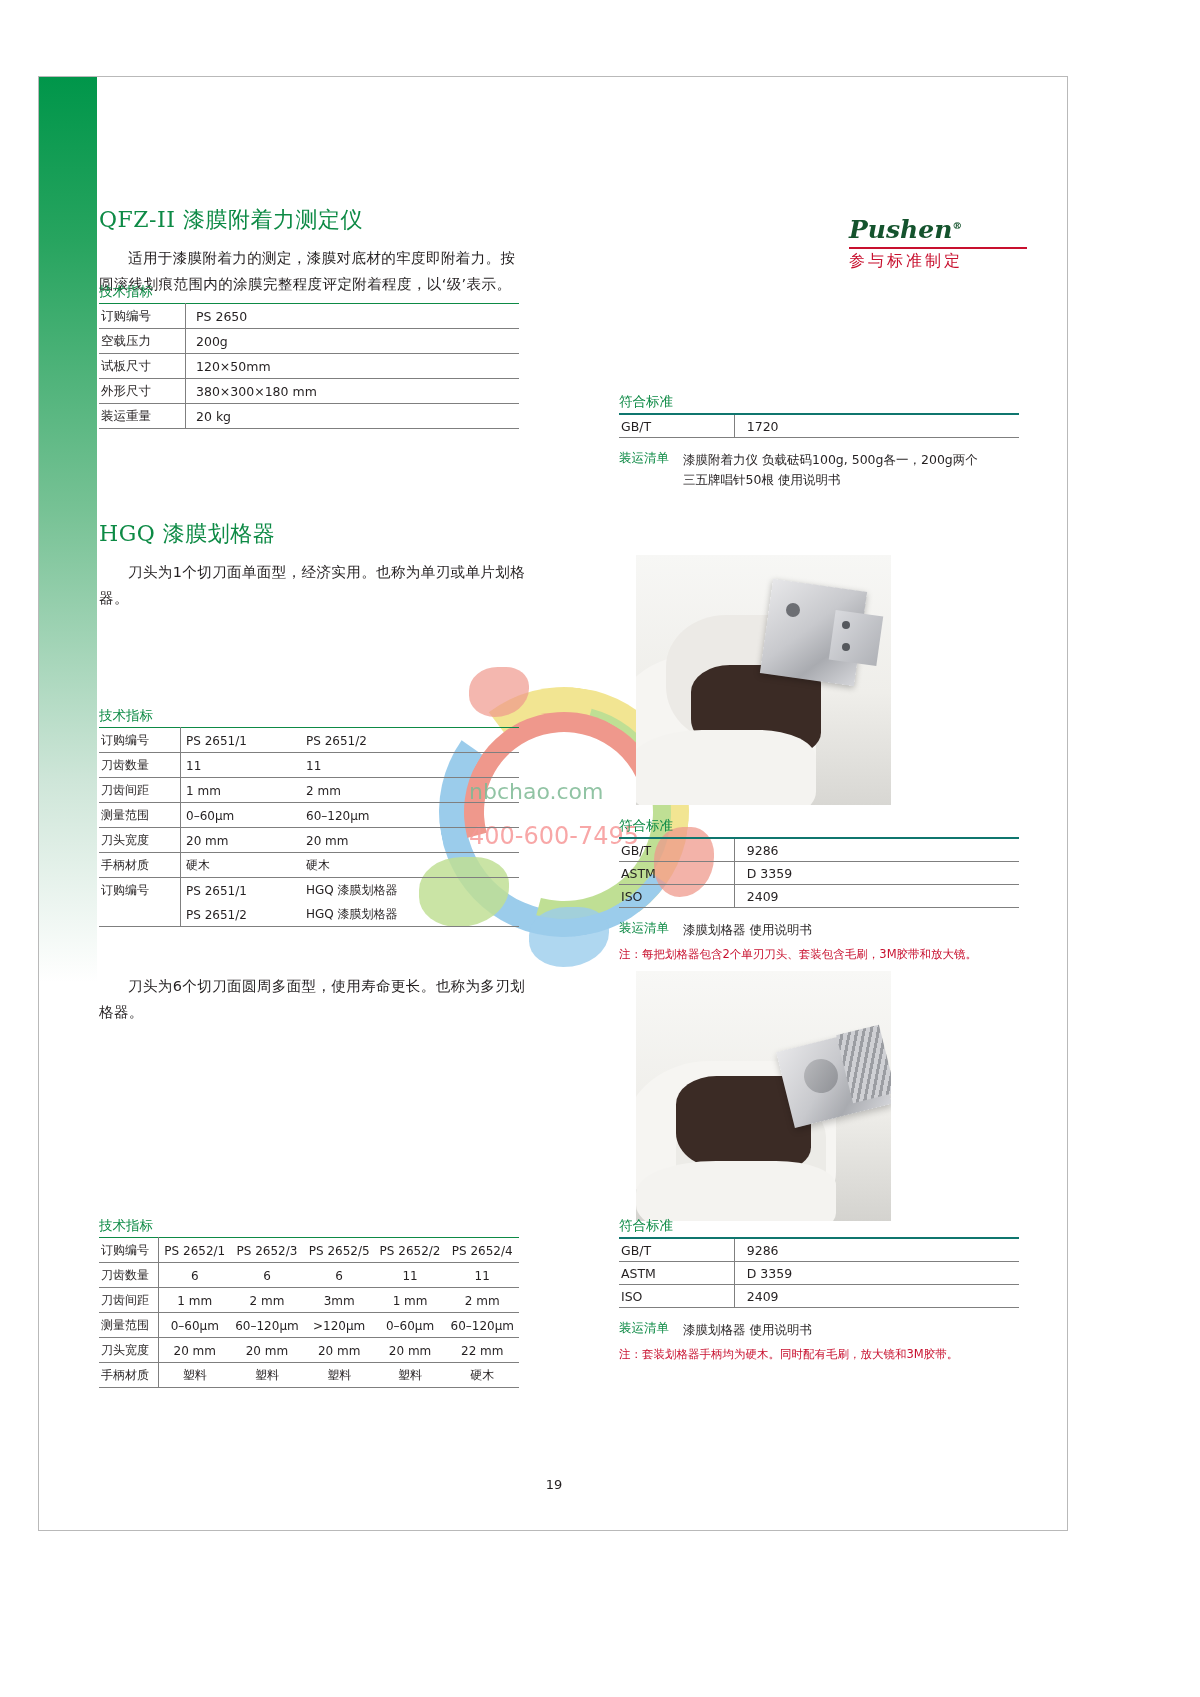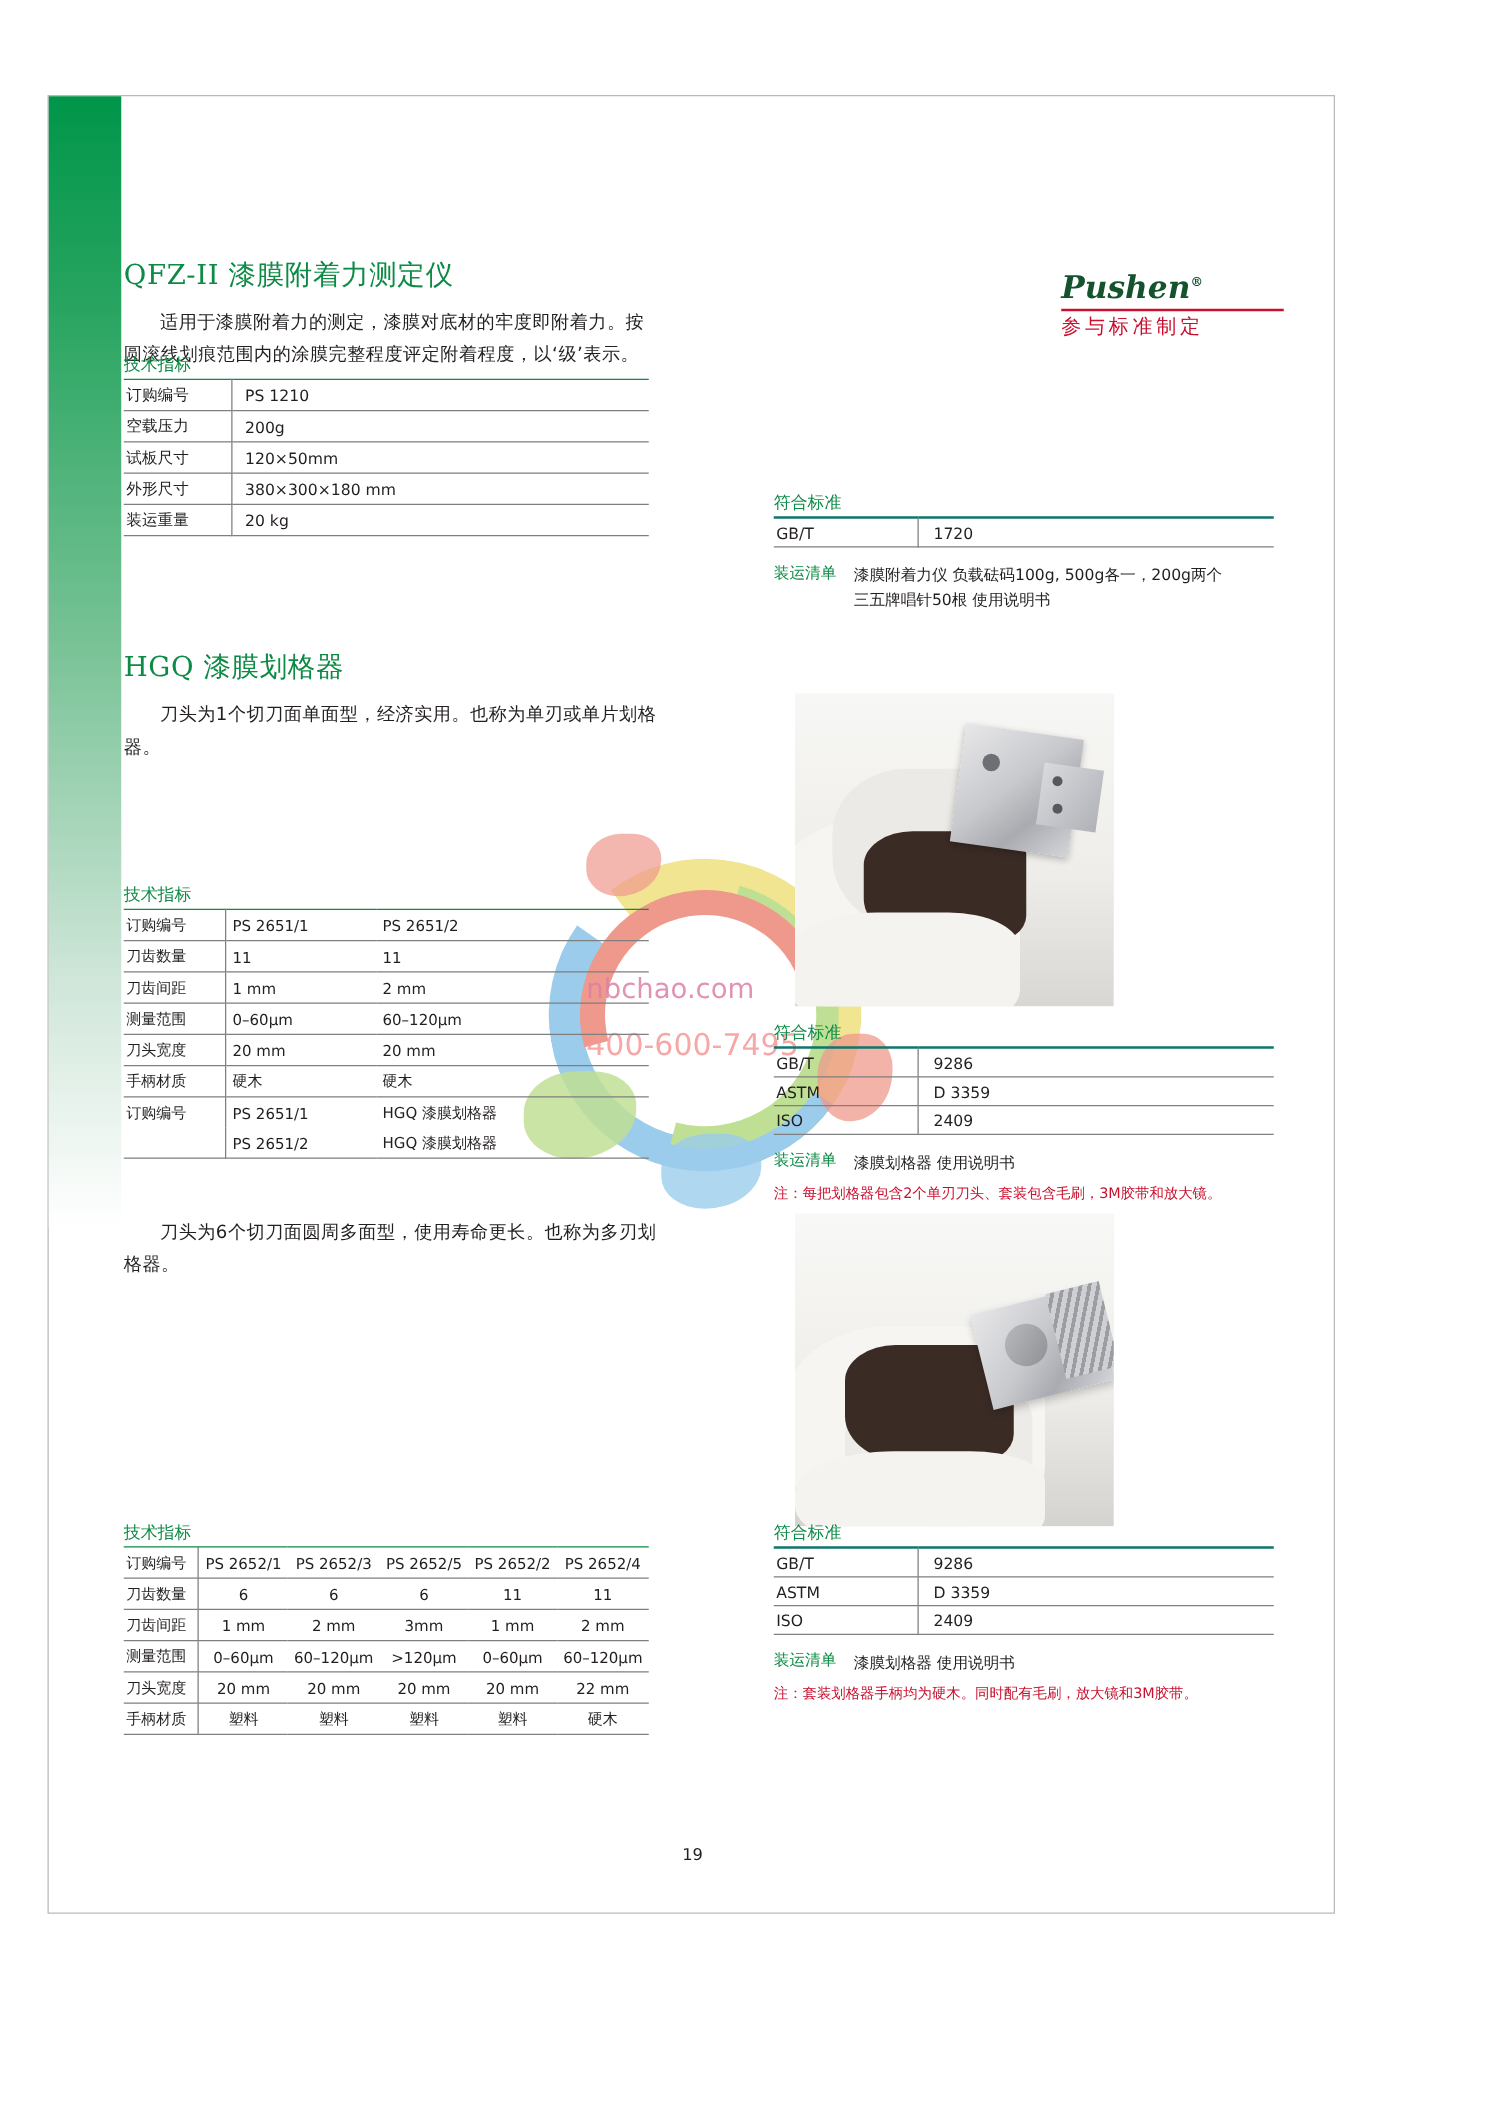--- a/index.html
+++ b/index.html
@@ -78,21 +78,21 @@
   }
   .wm-cn {
     font-size: 40px;
     color: #6f6f6f;
     letter-spacing: 4px;
     font-weight: bold;
     opacity: .8;
   }
   .wm-url {
     font-size: 22px;
-    color: #be185d;
+    color: #15803d;
     opacity: .85;
     margin-top: 2px;
   }
   .wm-tel {
     font-size: 24px;
     color: #ef4444;
     opacity: .85;
     margin-top: 18px;
   }
 
@@ -255,21 +255,21 @@
       <h1 class="title">QFZ-II 漆膜附着力测定仪</h1>
       <p class="para">适用于漆膜附着力的测定，漆膜对底材的牢度即附着力。按圆滚线划痕范围内的涂膜完整程度评定附着程度，以‘级’表示。</p>
     </div>
 
     <div style="position:absolute;left:0;top:206px;width:440px;">
       <div class="sec-label">技术指标</div>
       <table class="spec" style="width:420px;">
         <tbody>
             <tr>
               <td class="k">订购编号</td>
-              <td class="v">PS 1210</td>
+              <td class="v">PS 2650</td>
             </tr>
         <tr>
               <td class="k">空载压力</td>
               <td class="v">200g</td>
             </tr>
         <tr>
               <td class="k">试板尺寸</td>
               <td class="v">120×50mm</td>
             </tr>
         <tr>

